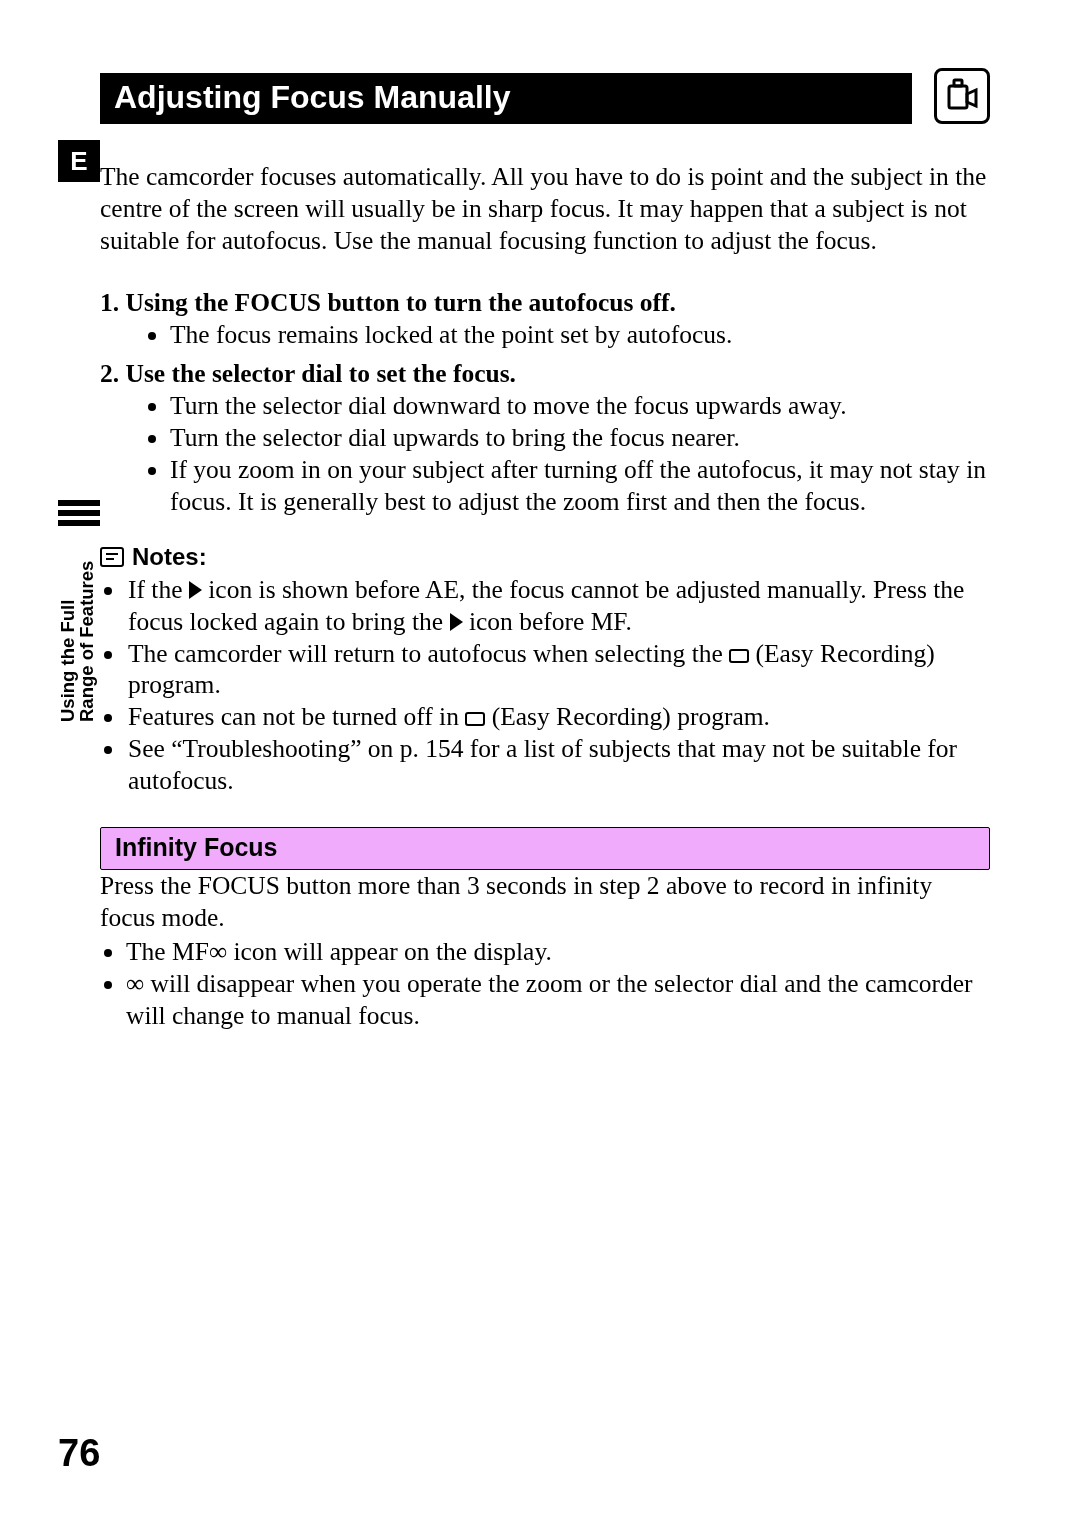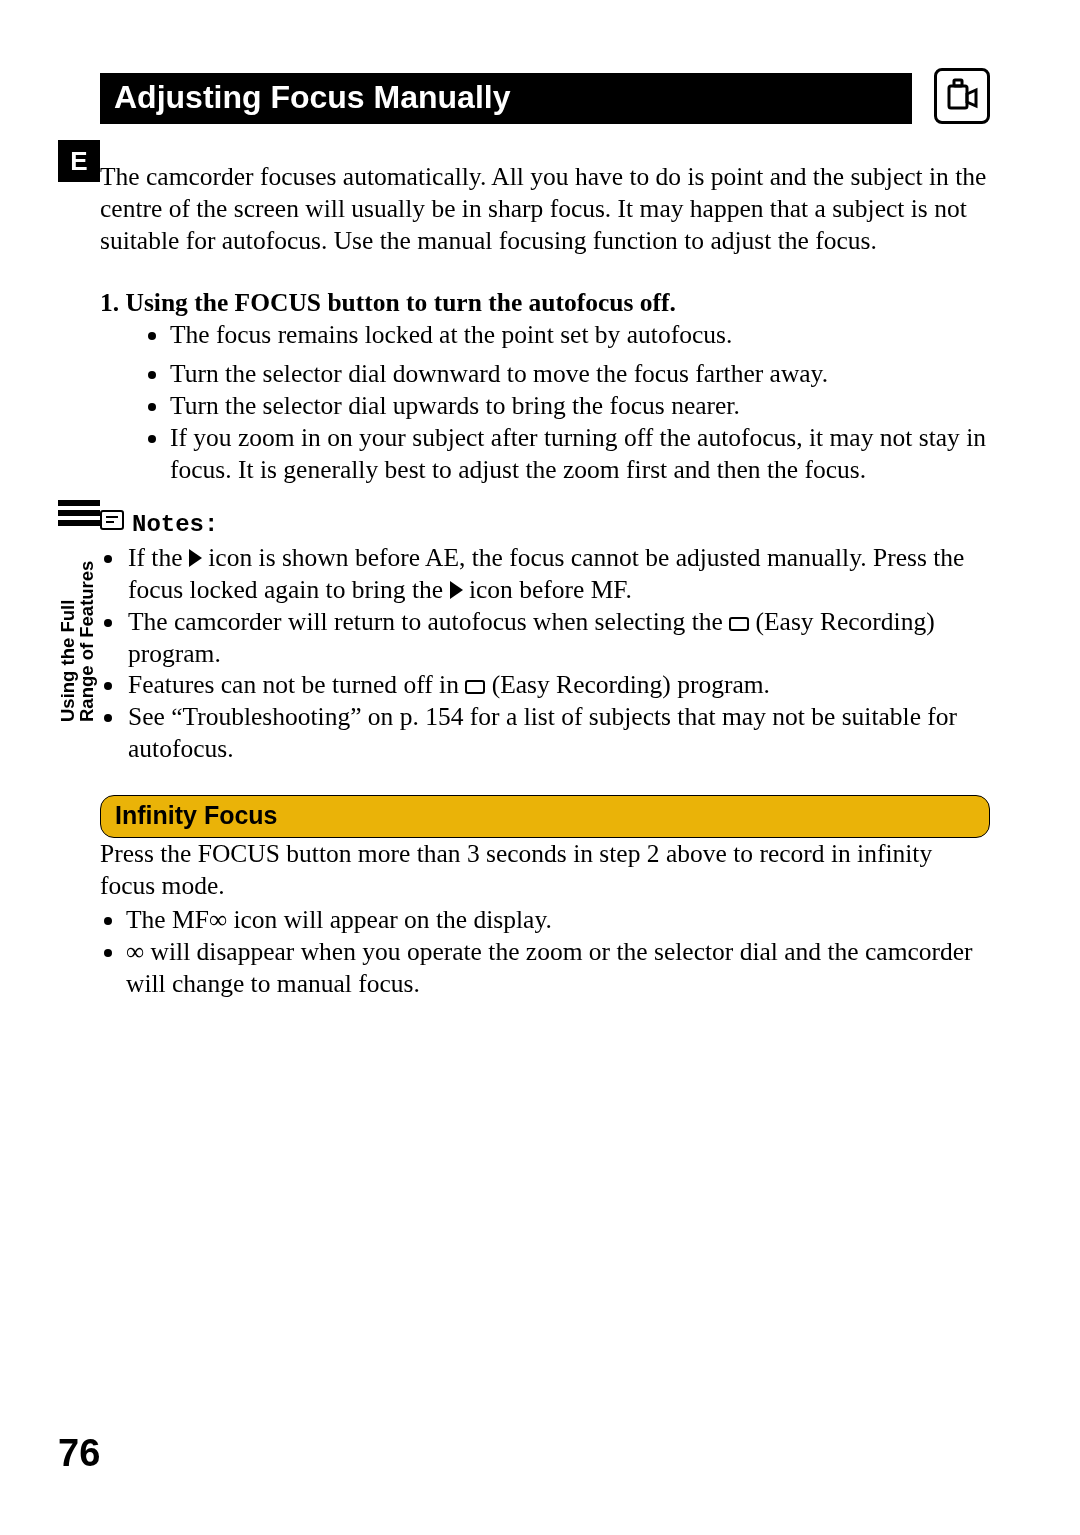--- a/index.html
+++ b/index.html
@@ -47,25 +47,26 @@
     margin-top: 4px;
   }
   .sub-ul {
     list-style: disc;
     margin-left: 70px;
     margin-top: 0px;
     margin-bottom: 8px;
   }
   .sub-ul li { margin-bottom: 0px; }
   .notes-head {
-    font-family: Liberation Mono, monospace;
+    font-family: Liberation Sans, sans-serif;
     font-weight: 700;
     font-size: 24px;
     margin-top: 24px;
     display: flex;
+    align-items: center;
     gap: 8px;
   }
   .notes-icon {
     width: 24px; height: 20px;
     border: 2px solid #000;
     border-radius: 3px;
     position: relative;
   }
   .notes-icon::before {
     content: "";
@@ -80,23 +81,23 @@
     border-top: 2px solid #000;
   }
   .notes-ul {
     list-style: disc;
     margin-left: 26px;
     margin-top: 2px;
   }
   .notes-ul li { padding-left: 2px; }
   .subsection-bar {
     margin-top: 30px;
-    background: #eab308;
+    background: #f0abfc;
     border: 1.5px solid #000;
-    border-radius: 14px;
+    border-radius: 2px;
     font-family: Arial, Helvetica, sans-serif;
     font-weight: 700;
     font-size: 25px;
     padding: 4px 14px 6px 14px;
   }
   .infinity-intro { margin-top: 14px; margin-bottom: 26px; }
   .infinity-step { font-weight: 400; }
   .infinity-ul {
     list-style: disc;
     margin-left: 26px;
@@ -192,22 +193,25 @@
   <div class="content">
     <p class="intro">The camcorder focuses automatically.  All you have to do is point and the subject in the centre of the screen will usually be in sharp focus.  It may happen that a subject is not suitable for autofocus.  Use the manual focusing function to adjust the focus.</p>
 
     <p class="step-head">
       <span>1.</span> <span>Using the FOCUS button to turn the autofocus off.</span>
     </p>
     <ul class="sub-ul">
       <li>The focus remains locked at the point set by autofocus.</li>
     </ul>
 
+    <p class="step-head">
+      <span>2.</span> <span>Use the selector dial to set the focus.</span>
+    </p>
     <ul class="sub-ul">
-      <li>Turn the selector dial downward to move the focus farther away.</li>
+      <li>Turn the selector dial downward to move the focus upwards away.</li>
       <li>Turn the selector dial upwards to bring the focus nearer.</li>
       <li>If you zoom in on your subject after turning off the autofocus, it may not stay in focus.  It is generally best to adjust the zoom first and then the focus.</li>
     </ul>
 
     <div class="notes-head">
       <span class="notes-icon"></span>
       <span>Notes:</span>
     </div>
     <ul class="notes-ul">
       <li>

